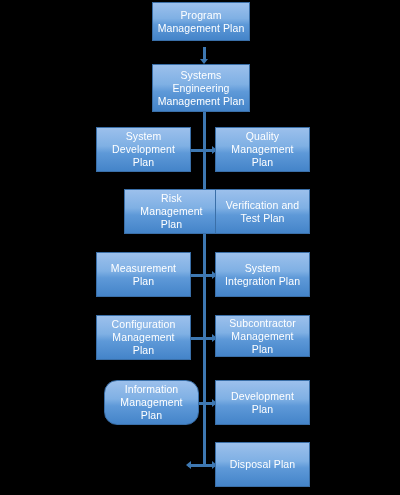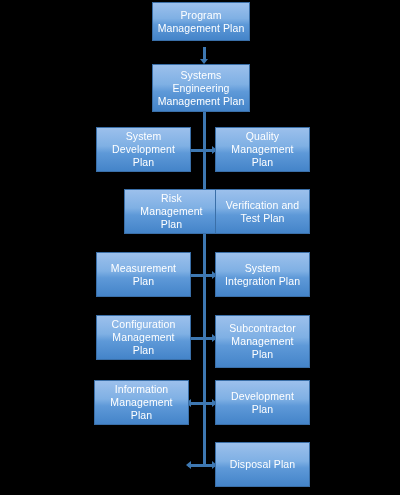--- a/index.html
+++ b/index.html
@@ -141,25 +141,25 @@
   <div class="node" style="left:96px; top:252px; width:95px; height:45px;">
     <span>Measurement<br>Plan</span>
   </div>
   <div class="node" style="left:215px; top:252px; width:95px; height:45px;">
     <span>System<br>Integration Plan</span>
   </div>
 
   <div class="node" style="left:96px; top:315px; width:95px; height:45px;text-align:center;">
     <span>Configuration<br>Management Plan</span>
   </div>
-  <div class="node" style="left:215px; top:315px; width:95px; height:53px;">
+  <div class="node" style="left:215px; top:315px; width:95px; height:42px;">
     <span>Subcontractor<br>Management Plan</span>
   </div>
 
-  <div class="node" style="left:94px; top:380px; width:95px; height:45px;">
+  <div class="node" style="left:104px; top:380px; width:95px; height:45px;border-radius:13px;">
     <span>Information<br>Management Plan</span>
   </div>
   <div class="node" style="left:215px; top:380px; width:95px; height:45px;">
     <span>Development Plan</span>
   </div>
 
   <div class="node" style="left:215px; top:442px; width:95px; height:45px;justify-content:flex-end;">
     <span>Disposal Plan</span>
   </div>
 

